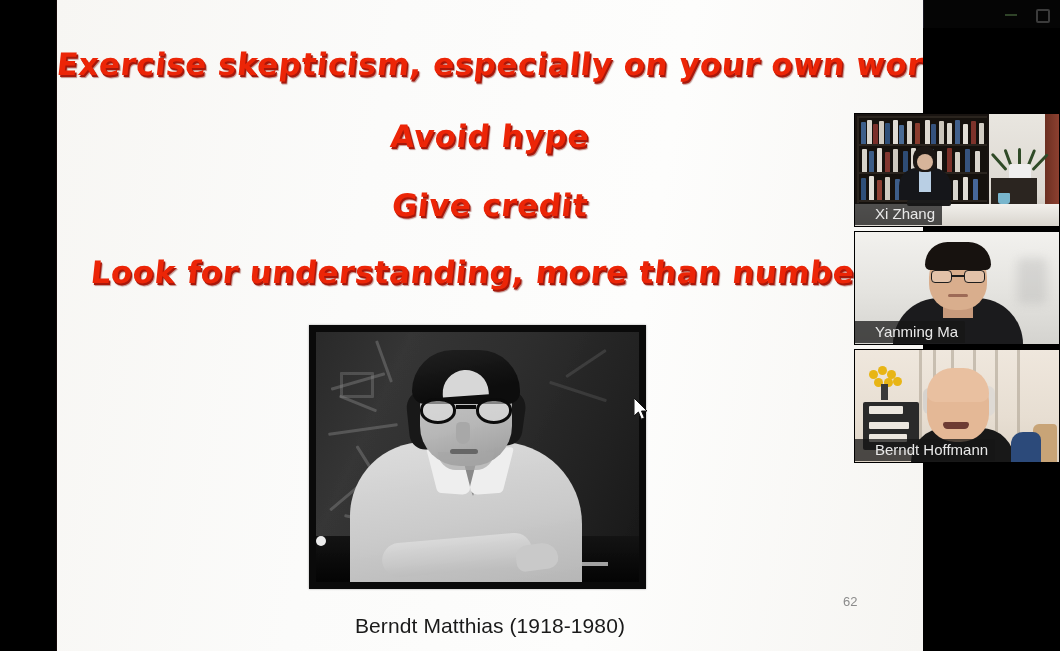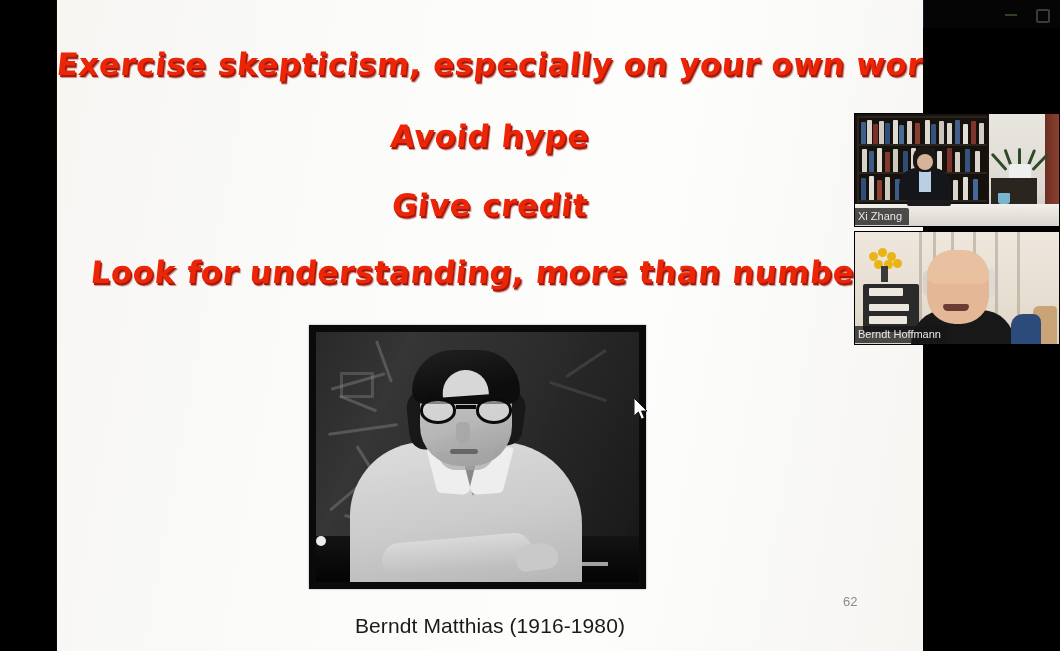--- a/index.html
+++ b/index.html
@@ -235,22 +235,22 @@
   .tile {
     position:relative; width:206px; height:114px;
     overflow:hidden; background:#101010;
     border:1px solid #000;
   }
   .tile .namebar {
     position:absolute; left:0; bottom:1px;
     background:rgba(22,22,22,0.74);
     color:#e8e8e8;
     font-family:"Liberation Sans", sans-serif;
-    font-size:11px;
-    padding:2px 7px 3px 3px;
+    font-size:15px;
+    padding:2px 7px 3px 20px;
     max-width:100%;
     white-space:nowrap; overflow:hidden; text-overflow:ellipsis;
     border-radius:0 2px 0 0;
   }
 
   
   .t1-bg{ position:absolute; inset:0; background:linear-gradient(180deg,#1d1a17,#15120f); }
   .shelf-row{ position:absolute; left:2px; width:128px; height:26px; background:#15110d; overflow:hidden;}
   .book{ position:absolute; bottom:0; width:5px; border-radius:1px 1px 0 0;}
   .shelf-frame{
@@ -394,21 +394,21 @@
           <div class="pb-glasses">
             <div class="pb-lens l"></div>
             <div class="pb-bridge"></div>
             <div class="pb-lens r"></div>
           </div>
           <div class="pb-nose"></div>
           <div class="pb-mouth"></div>
         </div>
       </div>
 
-      <div id="caption">Berndt Matthias (1916-1980)</div>
+      <div id="caption">Berndt Matthias (1918-1980)</div>
       <div id="page-number">62</div>
     </div>
   </div>
 
   <svg id="cursor" viewBox="0 0 16 24">
     <polygon points="0,0 0,18 4.4,14 7.4,21.2 10.4,19.8 7.5,13 13,13" fill="#ffffff" stroke="#121212" stroke-width="1"></polygon>
   </svg>
 
   <div id="window-controls">
     <div class="wc-btn wc-min"></div>
@@ -498,20 +498,35 @@
       <div class="t1-person-body"></div>
       <div class="t1-shirt"></div>
       <div class="t1-person-head"></div>
       <div class="t1-person-face"></div>
       <div class="t1-desk"></div>
       <div class="t1-laptop"></div>
       <div class="t1-mug"></div>
       <div class="namebar">Xi Zhang</div>
     </div>
 
+    <div class="tile">
+      <div class="t2-bg"></div>
+      <div class="t2-blur"></div>
+      <div class="t2-body"></div>
+      <div class="t2-neck"></div>
+      <div class="t2-head"></div>
+      <div class="t2-hair"></div>
+      <div class="t2-glass">
+        <div class="t2-lens l"></div>
+        <div class="t2-bridge"></div>
+        <div class="t2-lens r"></div>
+      </div>
+      <div class="t2-mouth"></div>
+      <div class="namebar">Yanming Ma</div>
+    </div>
 
 
     <div class="tile">
       <div class="t4-bg"></div>
       <div class="curtain" style="left:64px"></div>
       <div class="curtain" style="left:78px"></div>
       <div class="curtain" style="left:96px"></div>
       <div class="curtain" style="left:118px"></div>
       <div class="curtain" style="left:140px"></div>
       <div class="curtain" style="left:162px"></div>

